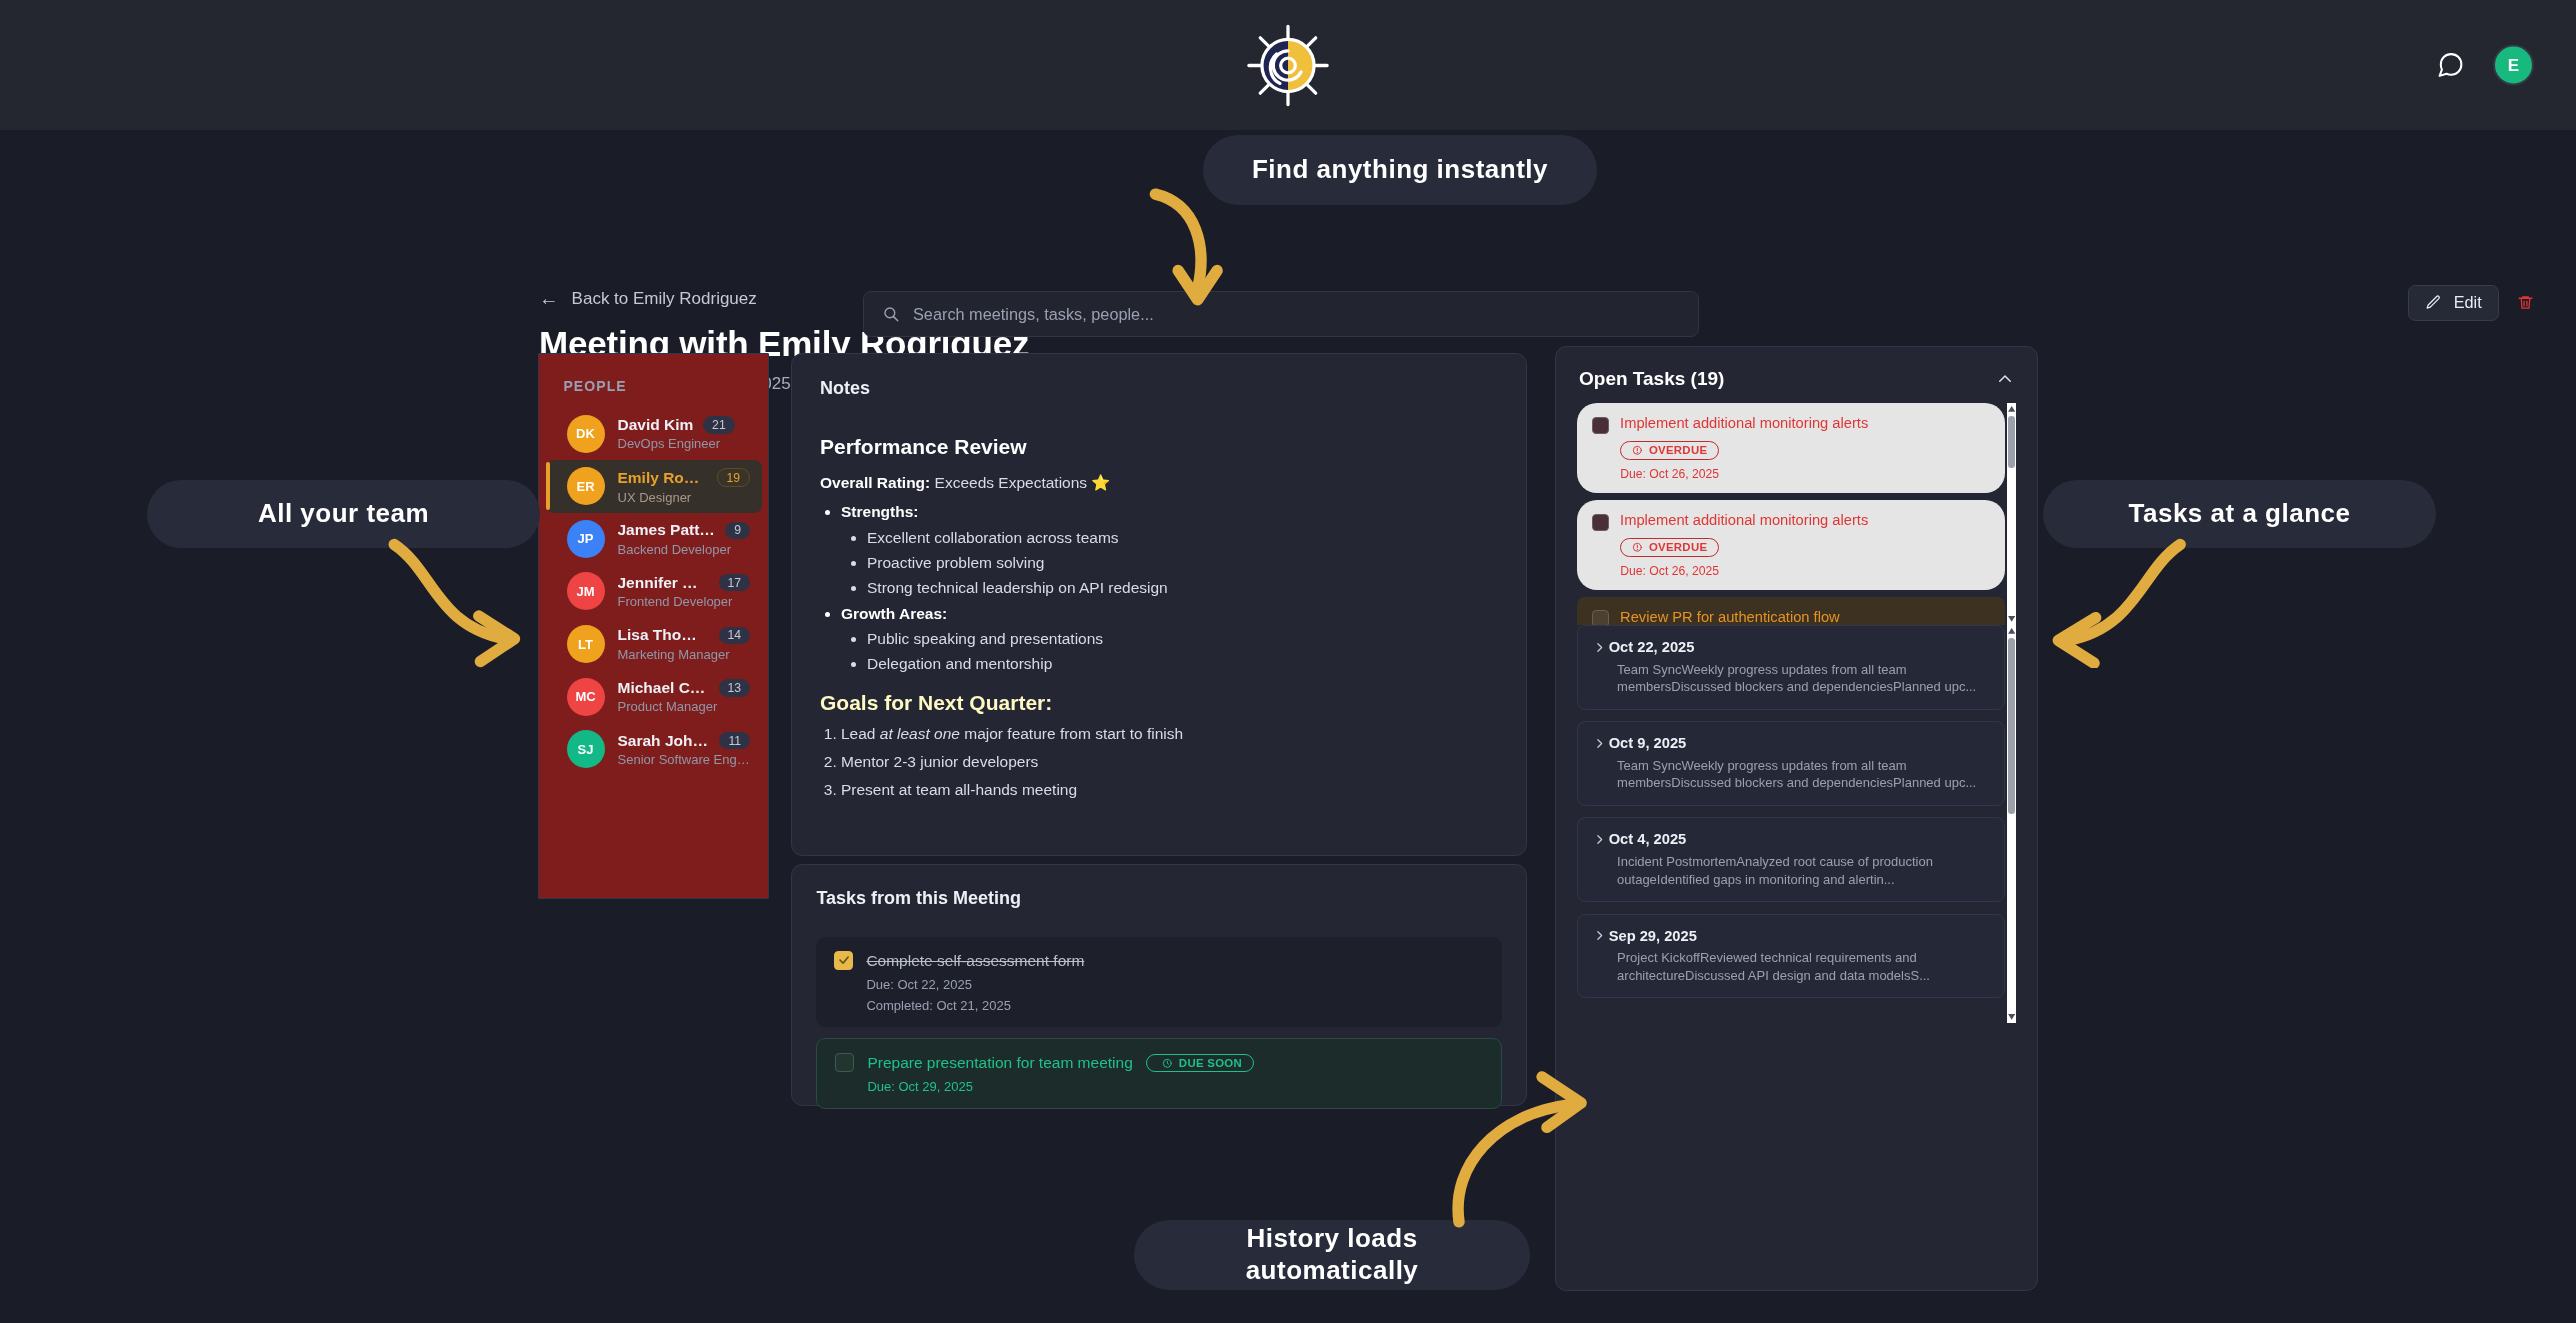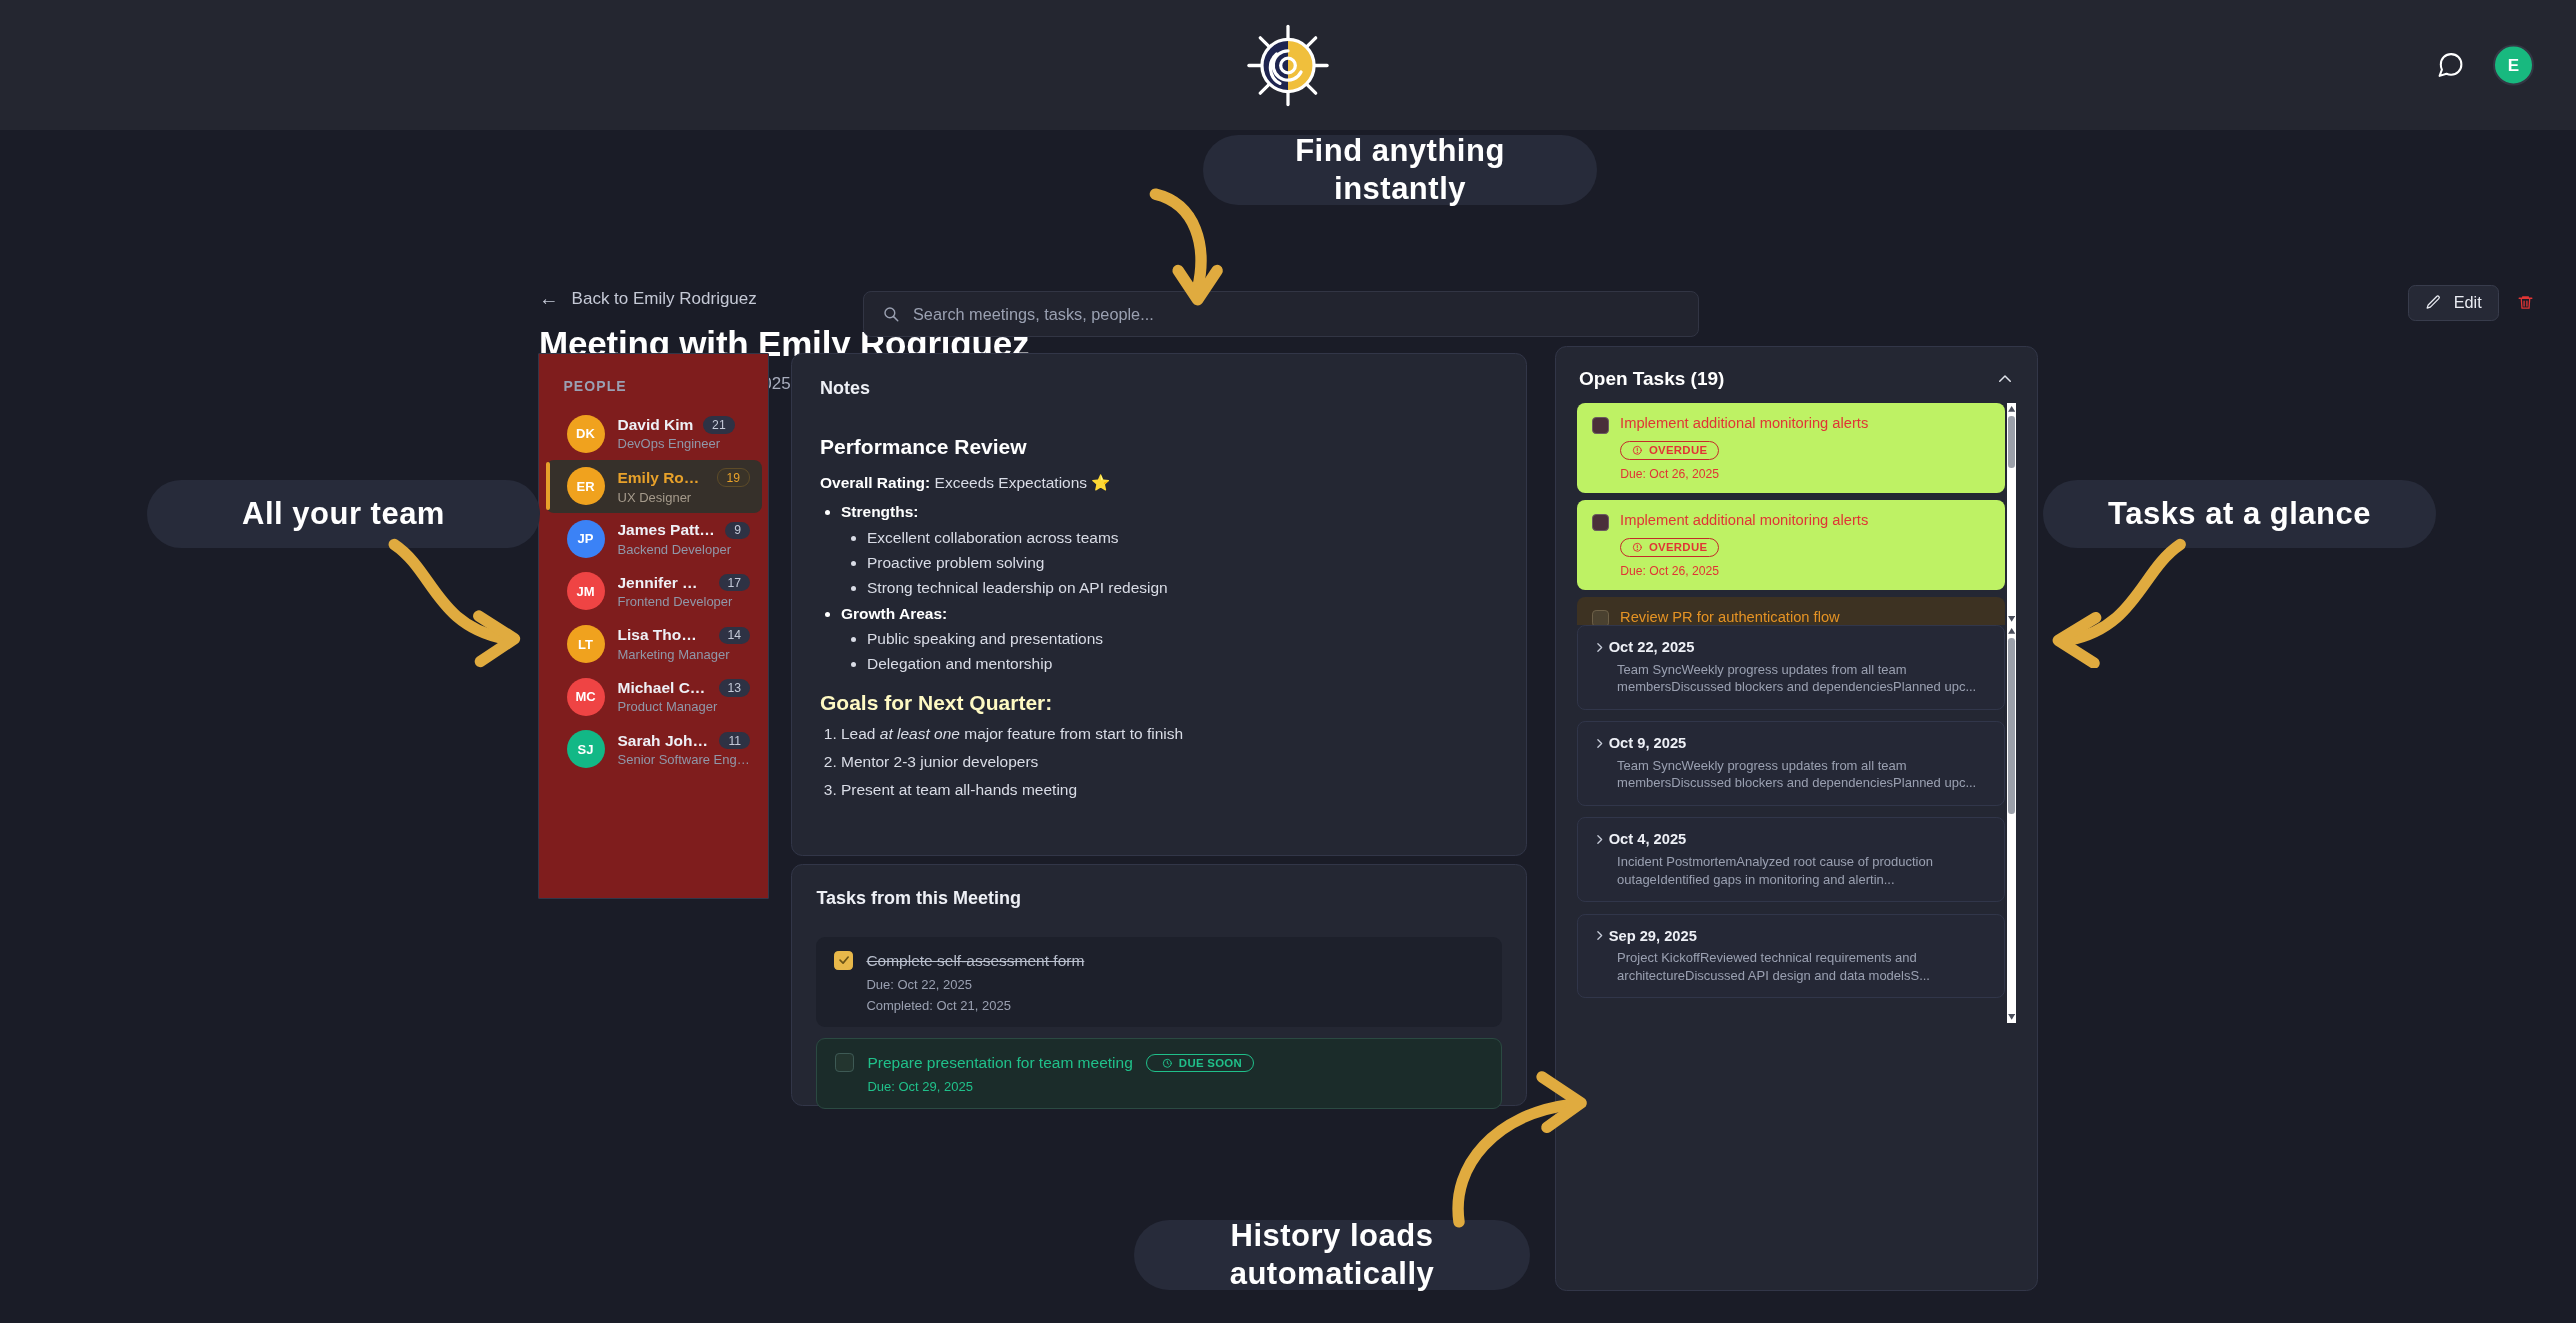--- a/index.html
+++ b/index.html
@@ -198,21 +198,21 @@
     position: absolute; left: 0; width: 9px; height: 9.8px;
     display:flex; align-items:center; justify-content:center;
   }
   .sbar .arrow.up { top: 0.8px; }
   .sbar .arrow.down { bottom: 0.8px; }
   .sbar .thumb {
     position: absolute; left: 0.8px; width: 7.3px; border-radius: 3.3px; background: #9ba0aa;
   }
 
   .otask { border-radius: 8.1px; padding: 12.2px 14.7px; }
-  .otask.red { background: #bef264; }
+  .otask.red { background: #e5e5e5; border-radius: 20px; }
   .otask.amber { background: #3d3222; }
   .otask-row { display: flex; align-items: flex-start; gap: 11.4px; }
   .cb-sm {
     width: 17px; height: 17px; border-radius: 4.1px; flex: none; margin-top: 1.6px;
     border: 0.8px solid #6b5a60; background: #4a2f3a;
   }
   .otask.amber .cb-sm { border-color: #6d6048; background: #4a4130; }
   .otask-title { font-size: 14.7px; }
   .otask.red .otask-title { color: #e03535; }
   .otask.amber .otask-title { color: #e59324; }
@@ -228,21 +228,21 @@
   .pm-row { display: flex; align-items: center; gap: 3px; }
   .chev-right { width: 13px; height: 13px; flex:none; }
   .pm-date { font-size: 14.7px; font-weight: bold; color: #eef0f6; }
   .pm-desc {
     margin-left: 24.4px; margin-top: 5.7px; font-size: 13px; color: #9aa0b1; line-height: 1.35;
   }
 
   
   .callout {
     position: absolute; background: #272b3a; border-radius: 37px;
-    color: #ffffff; font-size: 31px; font-weight: bold; letter-spacing: 0.5px;
+    color: #ffffff; font-size: 26px; font-weight: bold; letter-spacing: 0.5px;
     display: flex; align-items: center; justify-content: center; text-align: center;
     line-height: 1.22; padding: 0 24.4px;
   }
   #callout-search { left: 1203px; top: 135px; width: 394px; height: 70px; }
   #callout-team   { left: 147px;  top: 480px; width: 393px; height: 68px; }
   #callout-tasks  { left: 2043px; top: 480px; width: 393px; height: 68px; }
   #callout-hist   { left: 1134px; top: 1220px; width: 396px; height: 70px; }
 
   .arrow-svg { position: absolute; pointer-events: none; }
 </style>

